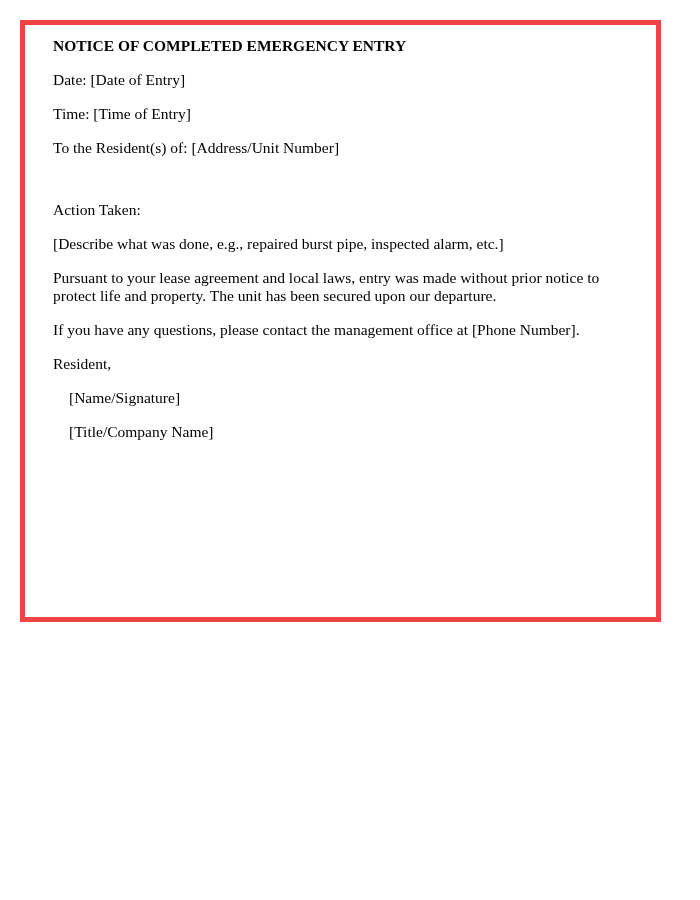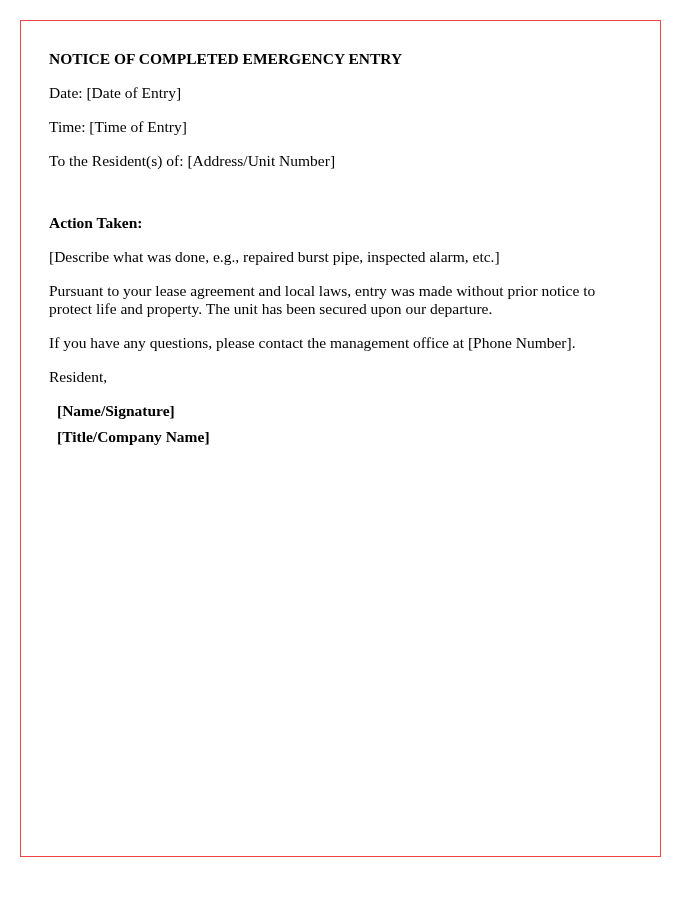--- a/index.html
+++ b/index.html
@@ -1,27 +1,27 @@
 <!DOCTYPE html>
 <html><head>
   <meta charset="utf-8">
   <style>
     html, body { margin: 0; padding: 0; background: #ffffff; }
     body { width: 700px; height: 900px; position: relative; font-family: "Liberation Serif", "DejaVu Serif", serif; color: #000; }
     .letter {
       position: absolute; left: 20px; top: 20px;
-      width: 641px; height: 837px; box-sizing: border-box;
-      border: 1px solid #ef4444;
-      padding: 29px 28px;
+      width: 641px; height: 602px; box-sizing: border-box;
+      border: 5px solid #ef4444;
+      padding: 12px 28px;
       font-size: 15.5px; line-height: 18px;
     }
     .title { font-weight: bold; margin: 0 0 16px 0; font-size: 15.5px; }
     p { margin: 0 0 16px 0; }
-    .bold { font-weight: bold; margin-top: 44px; }
-    .sig { margin: 8px; font-weight: bold; }
+    .bold { font-weight: normal; margin-top: 44px; }
+    .sig { margin: 16px; }
   </style>
 </head>
 <body>
 
 <div class="letter">
   <div class="title">NOTICE OF COMPLETED EMERGENCY ENTRY</div>
   <p>Date: [Date of Entry]</p>
   <p>Time: [Time of Entry]</p>
   <p>To the Resident(s) of: [Address/Unit Number]</p>
   <p class="bold">Action Taken:</p>

